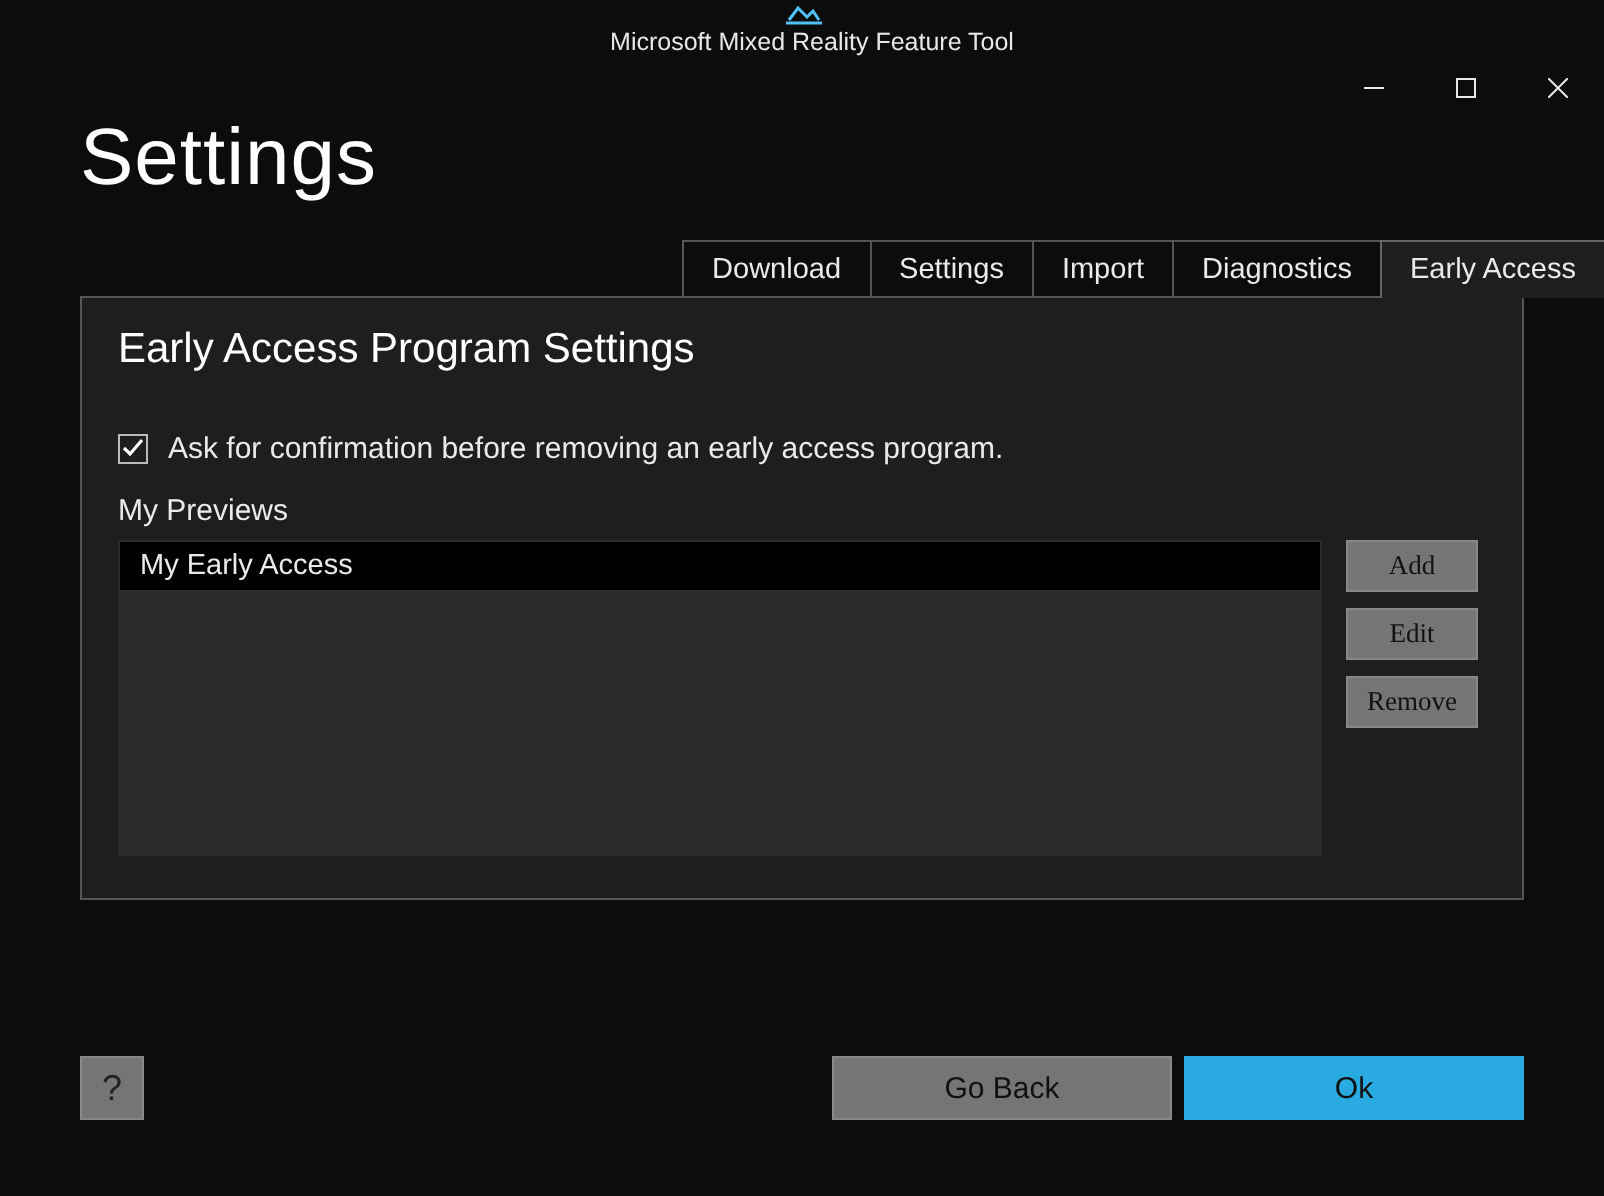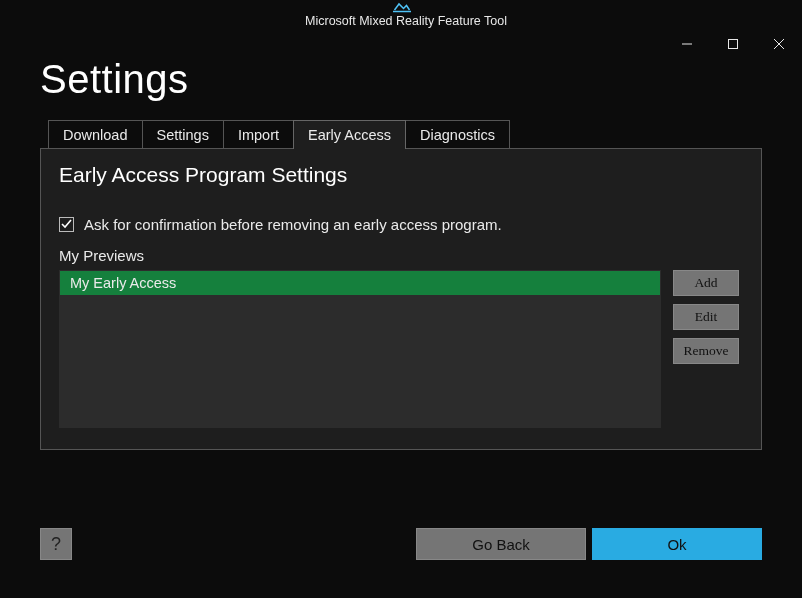--- a/index.html
+++ b/index.html
@@ -7,32 +7,32 @@
   .window { width: 802px; height: 598px; background: #0c0c0c; position: relative; }
   
   .titlebar { display: flex; align-items: center; height: 32px; padding-left: 10px; flex-direction: column; }
   .title-icon { width: 18px; height: 14px; margin-right: 8px; display: flex; align-items: center; }
   .titlebar-title { font-size: 12.5px; color: #e8e8e8; font-weight: 400; }
   .win-controls { margin-left: auto; display: flex; }
   .win-btn { width: 46px; height: 32px; display: flex; align-items: center; justify-content: center; color: #e8e8e8; cursor: pointer; }
   
   .page-title { font-size: 40px; font-weight: 300; color: #fff; margin: 25px 0 18px 40px; letter-spacing: 0.5px; }
   
-  .tabstrip { display: flex; margin-left: 48px; }
+  .tabstrip { display: flex; margin-left: 48px; justify-content: flex-end; }
   .tab { padding: 6px 14px; font-size: 14.5px; color: #eaeaea; border: 1px solid #555; border-bottom: none; background: #0c0c0c; cursor: pointer; margin-right: -1px; }
   .tab.active { background: #1e1e1e; border-color: #666; position: relative; z-index: 2; }
   
   .panel { margin: 0 40px; border: 1px solid #555; background: #1e1e1e; height: 302px; position: relative; padding: 14px 18px; z-index:1; margin-top:-1px;}
   .panel-title { font-size: 21px; font-weight: 400; color: #fff; margin-bottom: 29px; }
   .checkbox-row { display: flex; align-items: center; font-size: 15px; color: #eaeaea; margin-bottom: 14px; }
   .checkbox { width: 15px; height: 15px; border: 1px solid #bbb; margin-right: 10px; display: flex; align-items: center; justify-content: center; font-size: 11px; color:#fff; cursor:pointer; background:#1e1e1e;}
   .section-label { font-size: 15px; color: #eaeaea; margin-bottom: 6px; }
   .prev-area { display: flex; gap: 12px; }
   .listbox { flex: none; width: 602px; height: 158px; background: #2c2c2c; border: 1px solid #2c2c2c; }
-  .list-item { padding: 4px 10px; font-size: 14.5px; color: #eaeaea; background: #15803d; cursor: pointer; }
+  .list-item { padding: 4px 10px; font-size: 14.5px; color: #eaeaea; background: #000000; cursor: pointer; }
   .btn-col { display: flex; flex-direction: column; gap: 8px; font-family: Liberation Serif, serif; }
   .side-btn { width: 66px; height: 26px; background: #757575; color: #111; font-size: 13.5px; border: 1px solid #888; display:flex; align-items:center; justify-content:center; cursor:pointer; }
   
   .footer { position: absolute; bottom: 38px; left: 0; right: 0; display: flex; align-items: center; padding: 0 40px 0 40px; }
   .help-btn { width: 32px; height: 32px; background: #757575; color: #222; font-size: 18px; display:flex;align-items:center;justify-content:center; cursor:pointer; border:1px solid #888;}
   .footer-spacer { flex: 1; }
   .footer-btn { width: 170px; height: 32px; display:flex;align-items:center;justify-content:center; font-size:15px; cursor:pointer; }
   .goback { background: #757575; color: #111; border:1px solid #888;}
   .ok { background: #29abe2; color: #111; border:1px solid #29abe2; margin-left: 6px;}
 </style>
@@ -68,22 +68,22 @@
         </div>
     </div>
   </div>
 
   <h1 class="page-title">Settings</h1>
 
   <div class="tabstrip">
     <div class="tab">Download</div>
     <div class="tab">Settings</div>
     <div class="tab">Import</div>
+    <div class="tab">Diagnostics</div>
     <div class="tab active">Early Access</div>
-    <div class="tab">Diagnostics</div>
   </div>
 
   <div class="panel">
     <div class="panel-title">Early Access Program Settings</div>
 
     <div class="checkbox-row">
       <span class="checkbox">
         <svg width="11" height="11">
             <polyline points="1,5 4,8 10,1" stroke="#fff" stroke-width="1.6" fill="none"></polyline>
           </svg>

